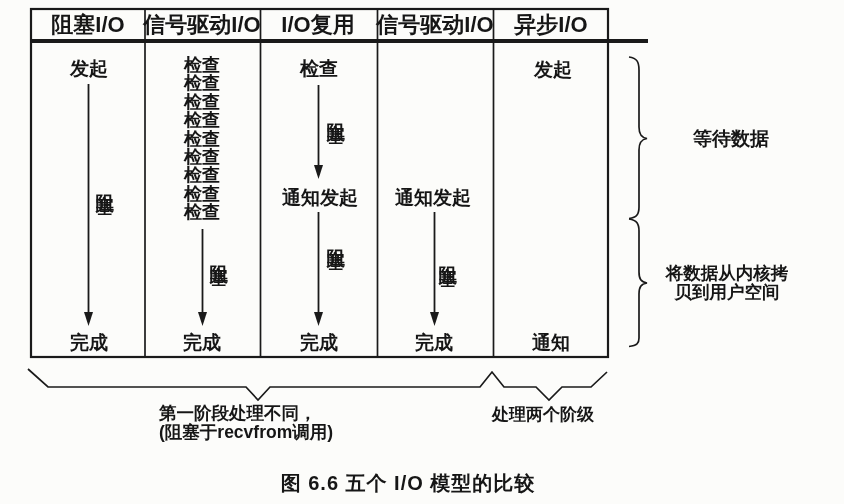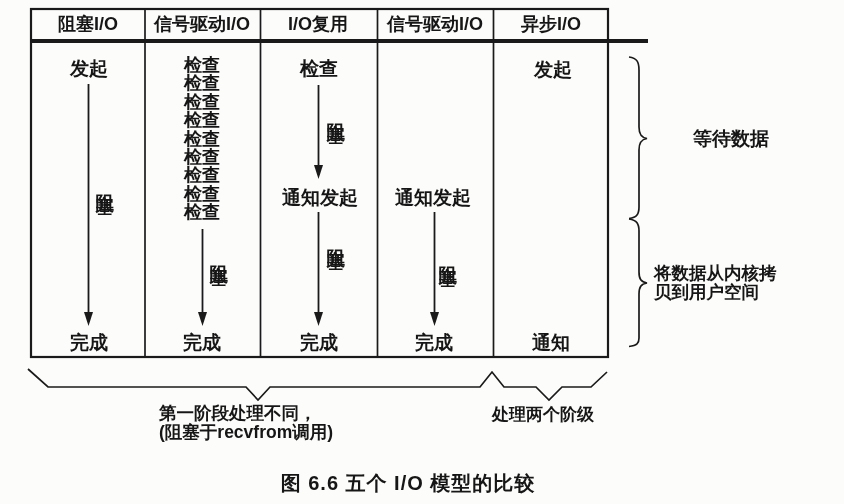--- a/index.html
+++ b/index.html
@@ -2,27 +2,27 @@
 <html><head>
 <meta charset="utf-8">
 <style>
   html,body{margin:0;padding:0;background:#e9e9e6;}
   .stage{position:relative;width:844px;height:504px;background:#fcfcfa;overflow:hidden;
          font-family:"Liberation Sans","DejaVu Sans",sans-serif;}
   .strokes{position:absolute;left:0;top:0;width:844px;height:504px;}
   .t{position:absolute;color:#161616;font-weight:700;white-space:nowrap;line-height:1.1;}
   .c{transform:translate(-50%,-50%);}
   .vert{writing-mode:vertical-rl;text-orientation:upright;letter-spacing:0;}
-  .hdr{font-size:18px;}
+  .hdr{font-size:22px;}
   .lbl{font-size:19px;}
   .blk{font-size:18.5px;}
   .checks{position:absolute;left:202px;top:56px;transform:translateX(-50%);
           text-align:center;font-weight:700;color:#161616;font-size:18px;line-height:18.4px;}
   .note{font-size:17.5px;line-height:18.8px;white-space:nowrap;}
-  .copy{width:146px;font-size:17.5px;line-height:19px;white-space:nowrap;}
+  .copy{width:146px;text-align:center;font-size:17.5px;line-height:19px;white-space:nowrap;}
   .cap{font-size:20px;letter-spacing:1px;}
 </style>
 </head>
 <body>
 
 <div class="stage">
 
   <svg class="strokes" viewBox="0 0 844 504" xmlns="http://www.w3.org/2000/svg">
     <g stroke="#1a1a1a" fill="none">
       <rect x="31" y="9" width="577" height="348" stroke-width="2.2"></rect>

